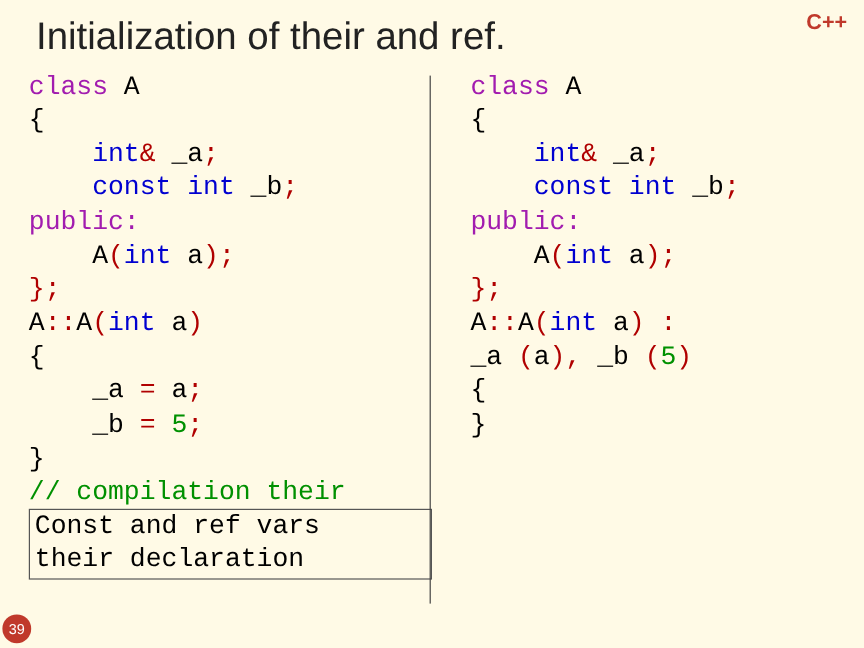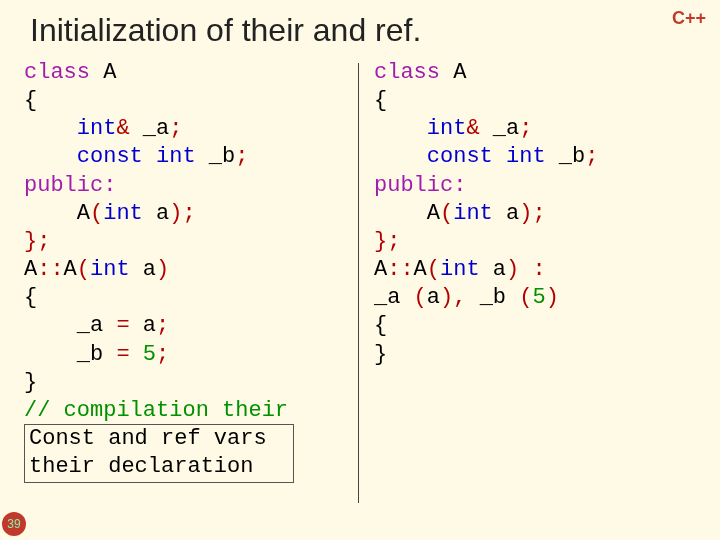--- a/index.html
+++ b/index.html
@@ -57,31 +57,31 @@
   .num { color: #009000; }
   .cm { color: #009000; }
   .err-box {
     font-family: "Courier New", Courier, monospace;
     font-size: 22px;
     line-height: 1.25;
     color: #000;
     border: 1px solid #555;
     padding: 0px 20px 2px 4px;
     margin-top: -1px;
-    width: 270px;
+    width: 336px;
   }
   .pagenum {
     position: absolute;
     left: 2px;
     bottom: 4px;
     width: 24px;
     height: 24px;
     border-radius: 50%;
     background: #c0392b;
-    color: #86efac;
+    color: #ffffff;
     font-size: 12px;
     font-family: Arial, sans-serif;
     display: flex;
     align-items: center;
     justify-content: center;
   }
 </style>
 </head>
 <body>
 

